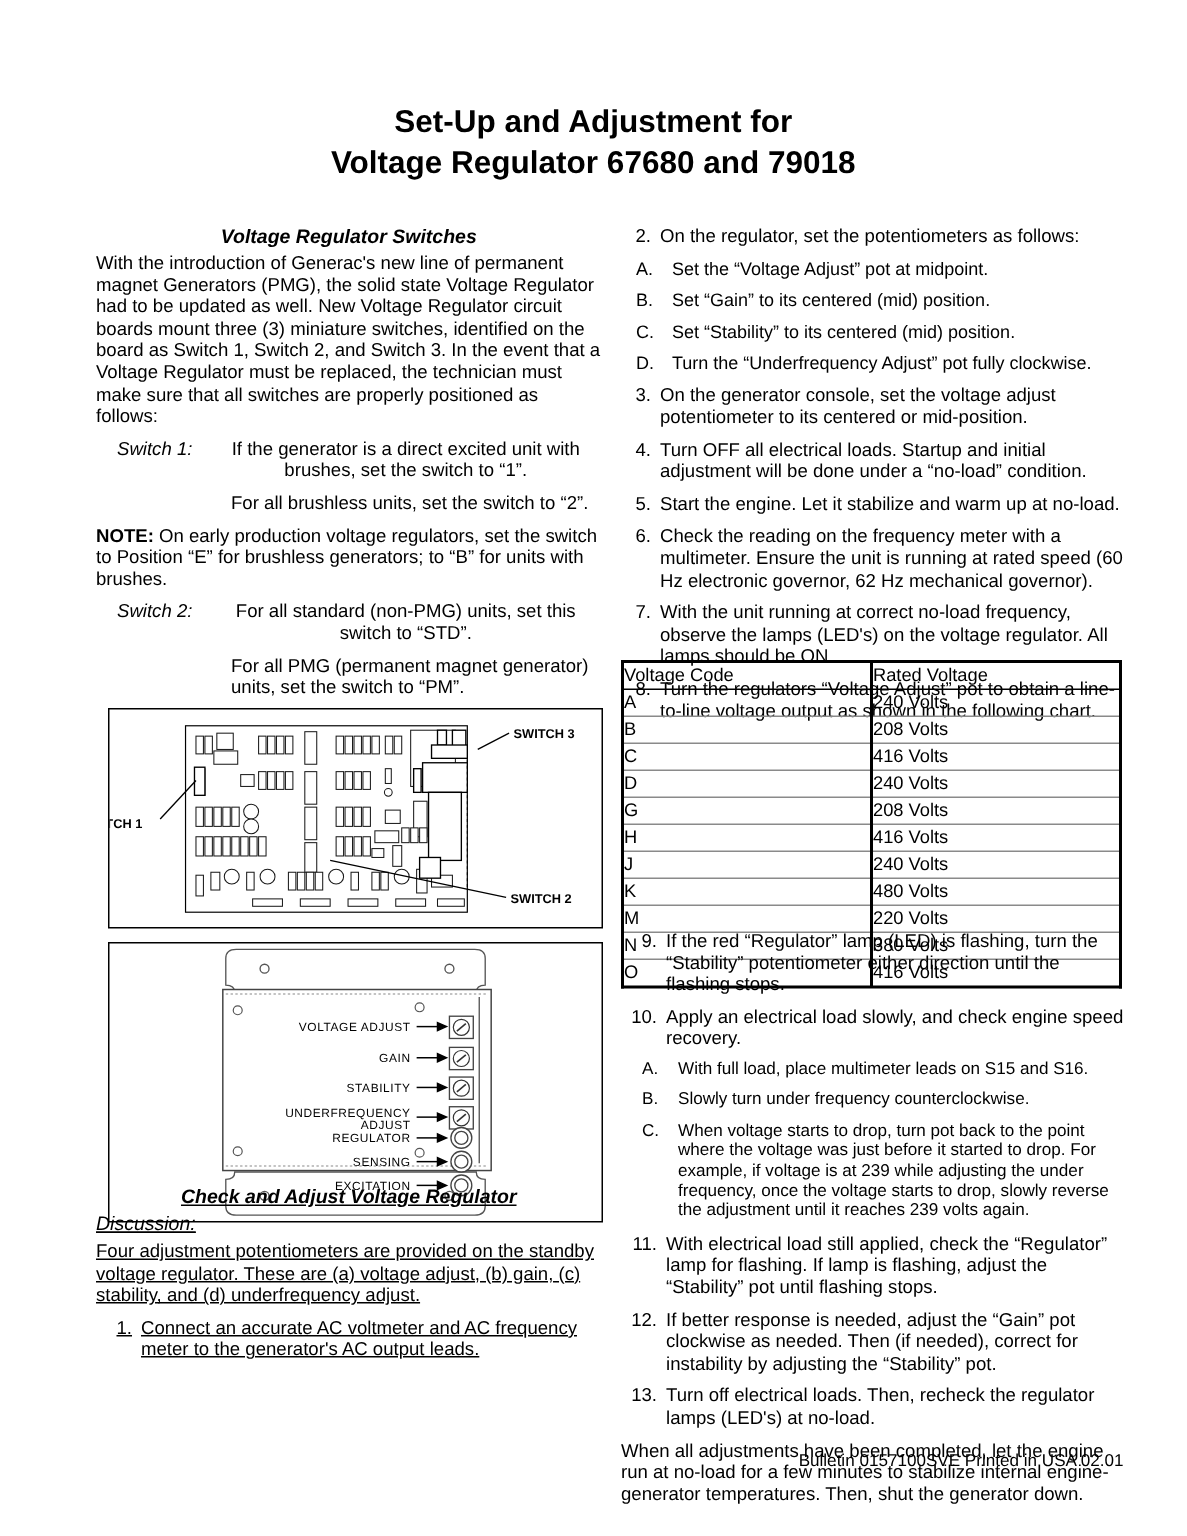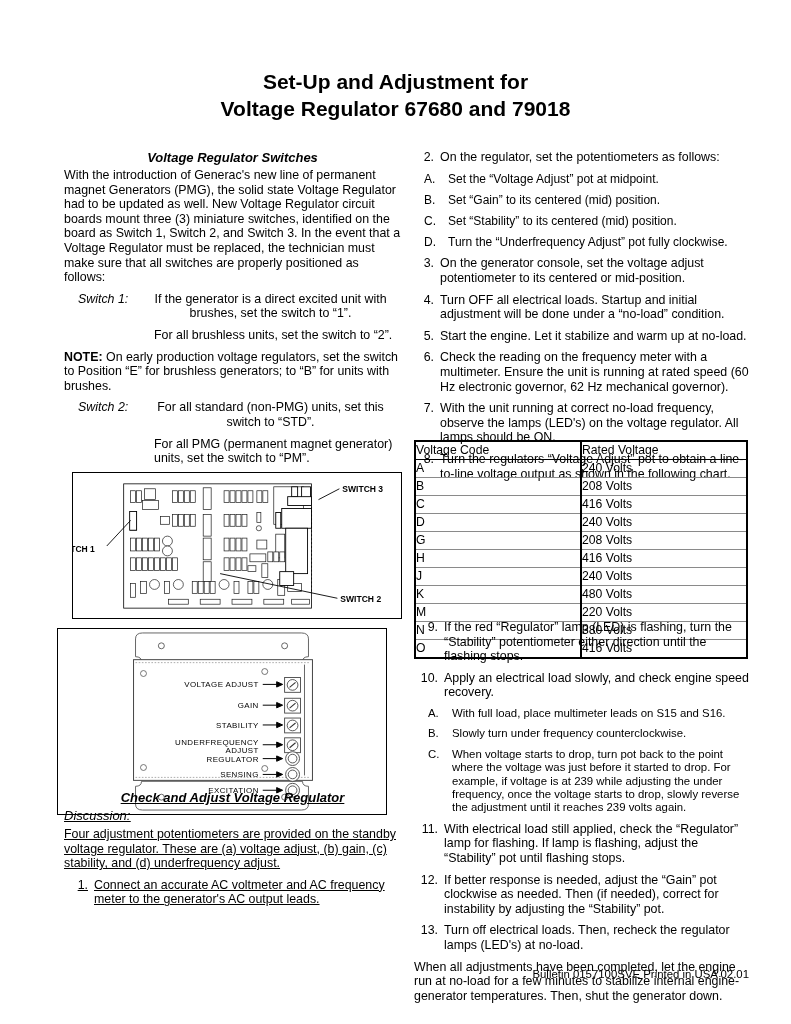--- a/index.html
+++ b/index.html
@@ -162,21 +162,21 @@
     background: #fff;
     box-sizing: border-box;
   }
   #fig-pcb {
     left: 72px;
     top: 472px;
     width: 330px;
     height: 147px;
   }
   #fig-face {
-    left: 57px;
+    left: 72px;
     top: 628px;
     width: 330px;
     height: 187px;
   }
   .fig-svg {
     display: block;
     width: 100%;
     height: 100%;
   }
 

